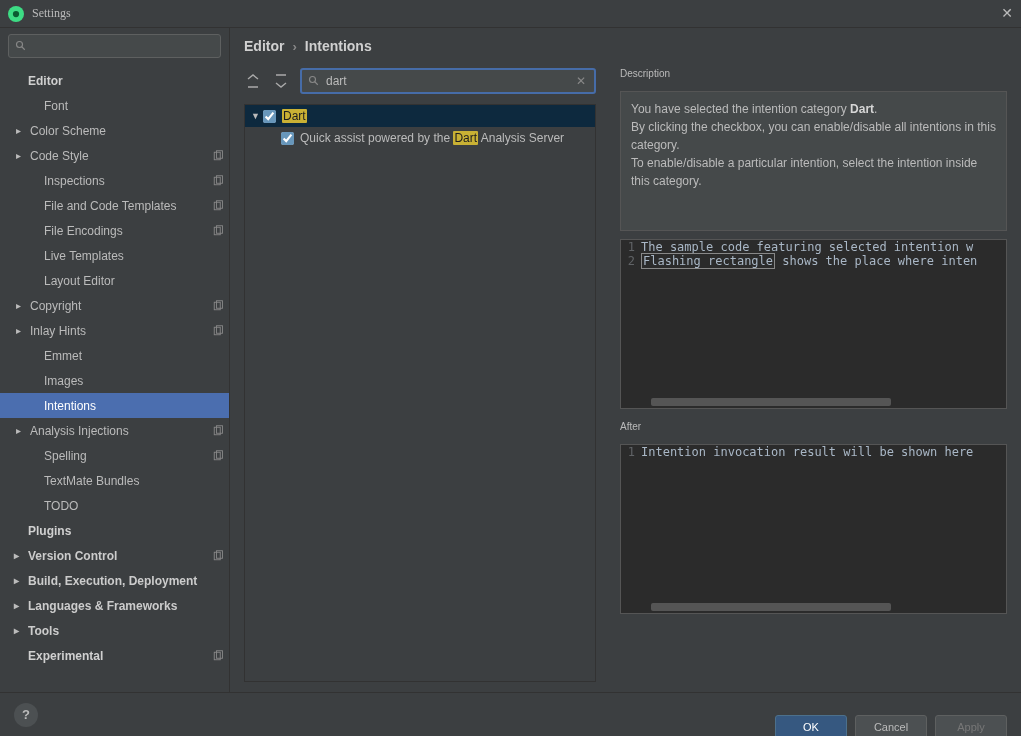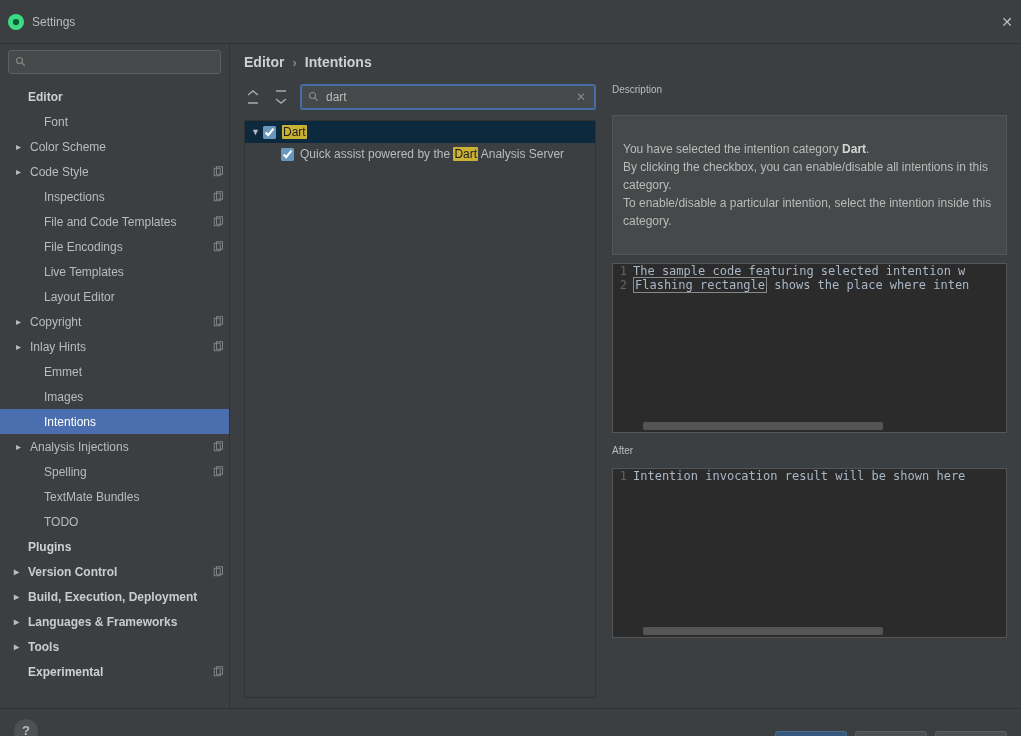--- a/index.html
+++ b/index.html
@@ -6,23 +6,24 @@
   body {
     width: 1021px; height: 736px;
     background: #3c3f41;
     color: #bbbbbb;
     font-family: "Segoe UI", Arial, sans-serif;
     font-size: 12px;
     overflow: hidden;
     position: relative;
   }
   .titlebar {
-    height: 44px; display: flex; align-items: center;
+    height: 28px; display: flex; align-items: center;
     padding: 0 8px; background: #3c3f41;
     border-bottom: 1px solid #323232;
+    font-family: Liberation Serif, serif;
   }
   .titlebar .app-icon {
     width: 16px; height: 16px; border-radius: 50%;
     background: #3ddc84; margin-right: 8px;
     display:flex;align-items:center;justify-content:center;
   }
   .titlebar .close {
     margin-left: auto; font-size: 14px; color: #bbbbbb; cursor: pointer;
   }
   .content {
@@ -64,21 +65,21 @@
   
   .main {
     flex:1; display:flex; flex-direction:column;
   }
   .breadcrumb {
     padding: 10px 14px; font-size:14px; font-weight:600; color:#d0d0d0;
     display:flex;align-items:center;gap:8px;
   }
   .breadcrumb .sep { font-size:13px; color:#888;}
   .work {
-    flex:1; display:flex; padding: 0 14px 10px 14px; gap:16px;
+    flex:1; display:flex; padding: 0 14px 10px 14px; gap:24px;
   }
   .left-col { width: 352px; display:flex;flex-direction:column;}
   .toolbar-row {
     display:flex; align-items:center; gap:10px; padding:4px 0 10px 0;
   }
   .tool-icon {
     width:18px;height:18px;display:flex;align-items:center;justify-content:center;
     color:#aaa; cursor:pointer;
   }
   .search-input-wrap {
@@ -101,23 +102,22 @@
   .tree-row .row-caret{width:12px;font-size:9px;color:#bbb;}
   .tree-row input[type=checkbox]{margin-right:6px;accent-color:#6897bb;}
   .tree-row.group{background:#0d293e;color:#fff;}
   .tree-row.child{padding-left:36px;color:#bbbbbb;}
   .hl{background:#c9b134;color:#1e1e1e;padding:0 1px;border-radius:1px;}
   
   .right-col{flex:1;display:flex;flex-direction:column;gap:8px;}
   .sect-title{color:#bbbbbb;font-size:10px;padding:4px 0 4px 0;}
   .desc-box{
     background:#45494a;border:1px solid #555;
-    padding:24px 10px;min-height:140px;color:#bbbbbb;
+    padding:8px 10px;min-height:140px;color:#bbbbbb;
     line-height:1.5;
-    margin-top:8px;
   }
   .desc-box b{color:#d6d6d6;}
   .code-box{
     background:#2b2b2b;border:1px solid #555;
     height:170px;overflow:auto;font-family:"Consolas",monospace;
     font-size:12px;color:#a9b7c6;position:relative;
   }
   .code-line{display:flex;}
   .code-line .gutter{
     width:20px;text-align:right;color:#606366;padding-right:6px;

